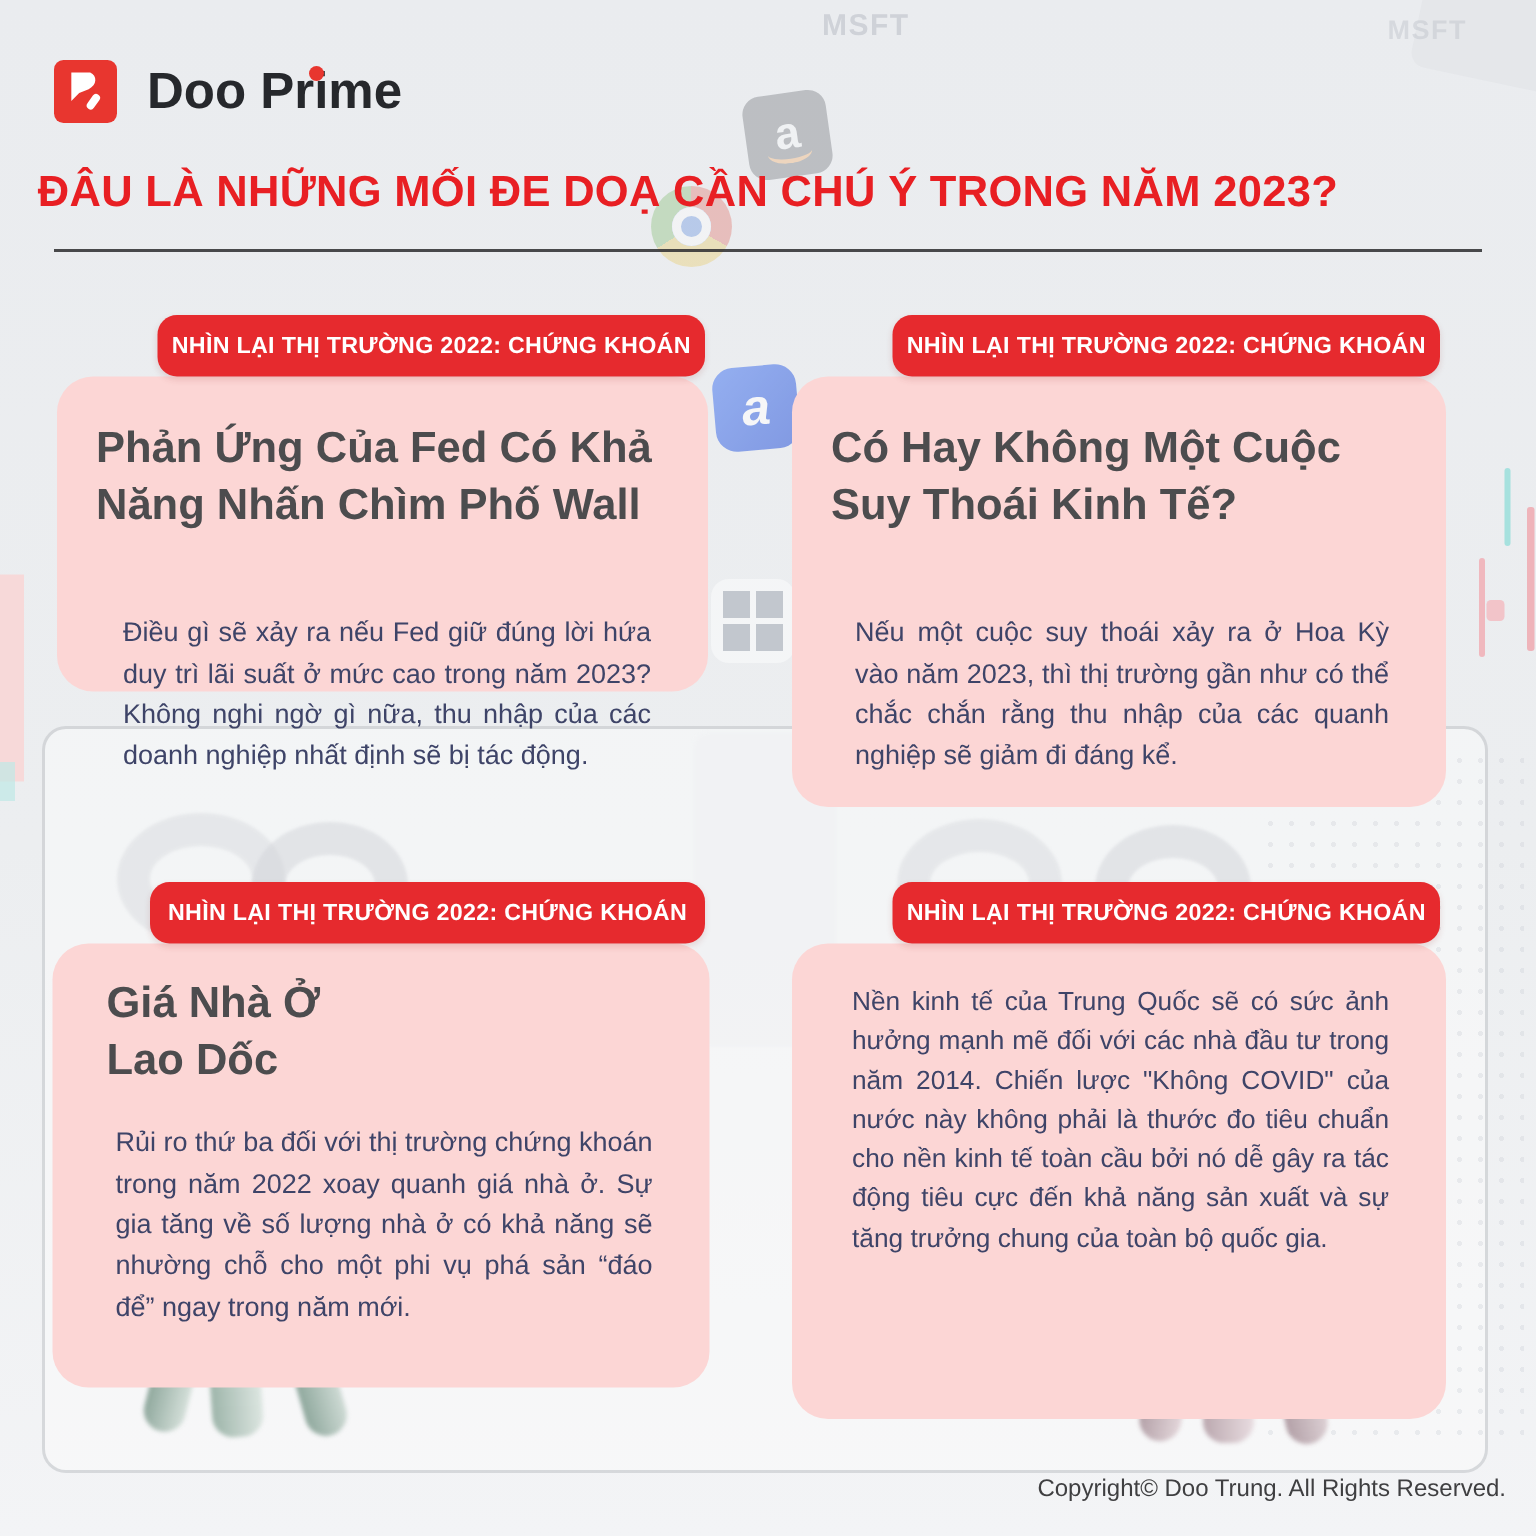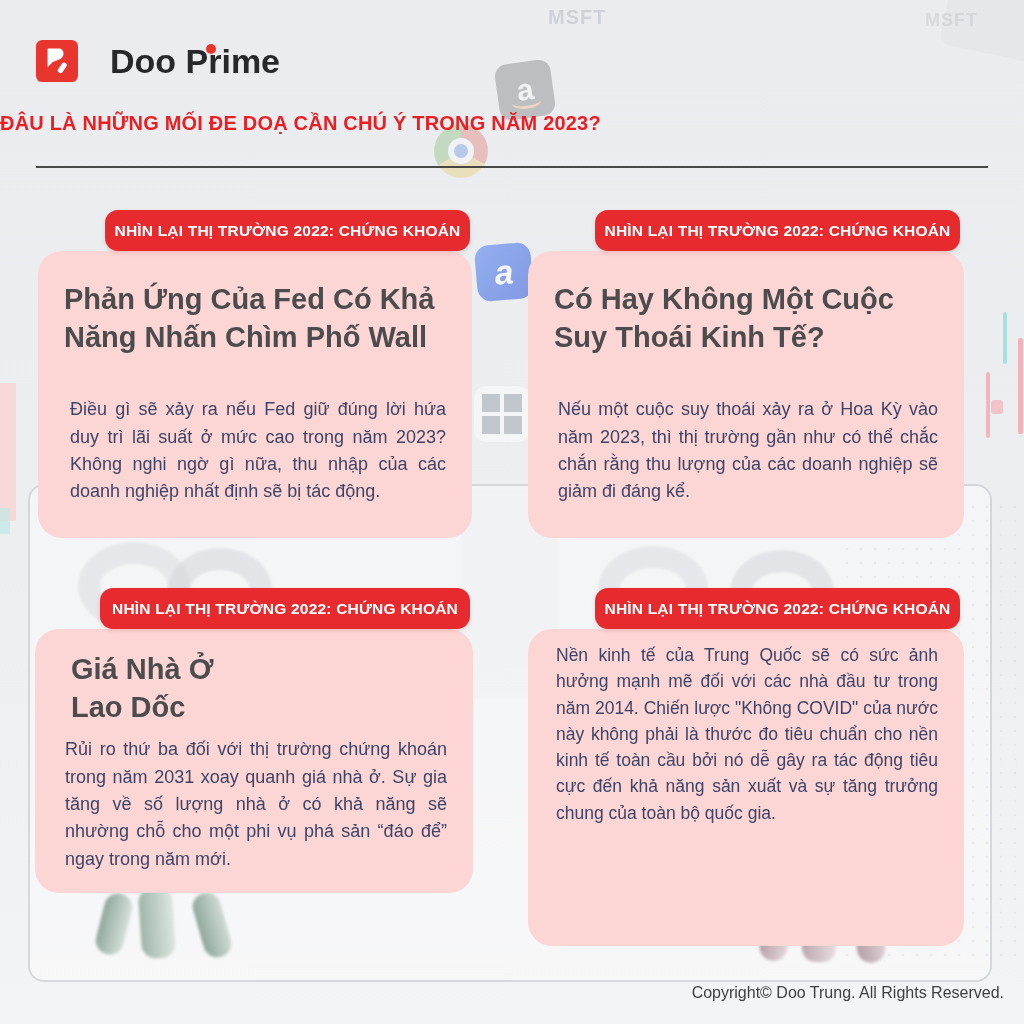--- a/index.html
+++ b/index.html
@@ -59,46 +59,46 @@
   .stick.teal{left:1003px;top:312px;width:4px;height:52px;background:#8fdcd8;}
   .stick.p1{left:986px;top:372px;width:4px;height:66px;background:#f2a6ad;}
   .stick.p2{left:1018px;top:338px;width:5px;height:96px;background:#f0a0a8;}
   .stick.pbox{left:991px;top:400px;width:12px;height:14px;background:#f4b6bc;border-radius:3px;}
   .strip-left{position:absolute;left:0;top:383px;width:16px;height:138px;background:#fad3d3;opacity:.8;}
   .tick-left{position:absolute;left:0;top:508px;width:10px;height:26px;background:#bfe8e6;opacity:.7;}
   .kbd{position:absolute;left:945px;top:-12px;width:100px;height:66px;background:#dfe2e6;
     border-radius:10px;transform:rotate(12deg);opacity:.5;}
   
   .fg{position:absolute;inset:0;z-index:1;}
-  .brand{position:absolute;left:36px;top:40px;display:flex;align-items:center;gap:32px;}
+  .brand{position:absolute;left:36px;top:40px;display:flex;align-items:center;gap:20px;}
   .brand-mark{width:42px;height:42px;}
   .brand-name{font-size:34px;font-weight:bold;color:#26282c;}
   .brand-idot{position:absolute;left:206px;top:44px;width:10px;height:10px;border-radius:50%;background:#e8362f;}
-  .title{position:absolute;left:0;top:112px;width:892px;text-align:left;white-space:nowrap;
-    font-size:20px;font-weight:bold;color:#e81f23;letter-spacing:.2px;}
+  .title{position:absolute;left:0;top:112px;width:892px;text-align:right;white-space:nowrap;
+    font-size:29px;font-weight:bold;color:#e81f23;letter-spacing:.2px;}
   .rule{position:absolute;left:36px;top:166px;width:952px;height:2px;background:#2c2c2e;opacity:.85;}
   .badge{position:absolute;height:41px;background:#e62a2e;border-radius:13px;z-index:3;
     display:flex;align-items:center;justify-content:center;color:#ffffff;font-weight:bold;
     font-size:15.5px;letter-spacing:.2px;white-space:nowrap;
     box-shadow:0 2px 4px rgba(150,40,40,.15);}
   .badge.b1{left:105px;top:210px;width:365px;}
   .badge.b2{left:595px;top:210px;width:365px;}
   .badge.b3{left:100px;top:588px;width:370px;}
   .badge.b4{left:595px;top:588px;width:365px;}
   .card{position:absolute;background:#fcd6d5;border-radius:24px;z-index:2;}
-  .card.c1{left:38px;top:251px;width:434px;height:287px;}
+  .card.c1{left:38px;top:251px;width:434px;height:210px;}
   .card.c2{left:528px;top:251px;width:436px;height:287px;}
-  .card.c3{left:35px;top:629px;width:438px;height:264px;}
+  .card.c3{left:35px;top:629px;width:438px;height:296px;}
   .card.c4{left:528px;top:629px;width:436px;height:317px;}
   .card-h{font-size:29px;font-weight:bold;color:#4c4c4e;line-height:1.3;white-space:pre-line;margin:0;}
   .c1 .card-h{padding:30px 24px 0 26px;}
   .c2 .card-h{padding:30px 24px 0 26px;}
   .c3 .card-h{padding:22px 24px 0 36px;}
   .c4 .card-h{padding:20px 24px 0 26px;}
-  .card-p{font-size:18px;color:#3e4468;line-height:1.52;text-align:justify;margin:0;}
+  .card-p{font-size:18px;color:#3e4468;line-height:1.52;text-align:justify;margin:12px;}
   .c1 .card-p{padding:40px 26px 0 32px;}
   .c2 .card-p{padding:40px 26px 0 30px;}
   .c3 .card-p{padding:10px 26px 0 30px;}
   .c4 .card-p{padding:13px 26px 0 28px;font-size:17.5px;line-height:1.5;}
   .copyright{position:absolute;right:20px;top:984px;font-size:16px;color:#3f3f41;}
 </style>
 </head>
 <body>
 
 <div class="page">
@@ -171,27 +171,27 @@
 
     <div class="card c1">
       <h2 class="card-h">Phản Ứng Của Fed Có Khả
 Năng Nhấn Chìm Phố Wall</h2>
       <p class="card-p">Điều gì sẽ xảy ra nếu Fed giữ đúng lời hứa duy trì lãi suất ở mức cao trong năm 2023? Không nghi ngờ gì nữa, thu nhập của các doanh nghiệp nhất định sẽ bị tác động.</p>
     </div>
 
     <div class="card c2">
       <h2 class="card-h">Có Hay Không Một Cuộc
 Suy Thoái Kinh Tế?</h2>
-      <p class="card-p">Nếu một cuộc suy thoái xảy ra ở Hoa Kỳ vào năm 2023, thì thị trường gần như có thể chắc chắn rằng thu lượng của các doanh nghiệp sẽ giảm đi đáng kể.</p>
+      <p class="card-p">Nếu một cuộc suy thoái xảy ra ở Hoa Kỳ vào năm 2023, thì thị trường gần như có thể chắc chắn rằng thu nhập của các quanh nghiệp sẽ giảm đi đáng kể.</p>
     </div>
 
     <div class="card c3">
       <h2 class="card-h">Giá Nhà Ở
 Lao Dốc</h2>
-      <p class="card-p">Rủi ro thứ ba đối với thị trường chứng khoán trong năm 2031 xoay quanh giá nhà ở. Sự gia tăng về số lượng nhà ở có khả năng sẽ nhường chỗ cho một phi vụ phá sản “đáo để” ngay trong năm mới.</p>
+      <p class="card-p">Rủi ro thứ ba đối với thị trường chứng khoán trong năm 2022 xoay quanh giá nhà ở. Sự gia tăng về số lượng nhà ở có khả năng sẽ nhường chỗ cho một phi vụ phá sản “đáo để” ngay trong năm mới.</p>
     </div>
 
     <div class="card c4">
       <p class="card-p">Nền kinh tế của Trung Quốc sẽ có sức ảnh hưởng mạnh mẽ đối với các nhà đầu tư trong năm 2014. Chiến lược "Không COVID" của nước này không phải là thước đo tiêu chuẩn cho nền kinh tế toàn cầu bởi nó dễ gây ra tác động tiêu cực đến khả năng sản xuất và sự tăng trưởng chung của toàn bộ quốc gia.</p>
     </div>
 
     <div class="copyright">Copyright© Doo Trung. All Rights Reserved.</div>
   </div>
 
 </div>

